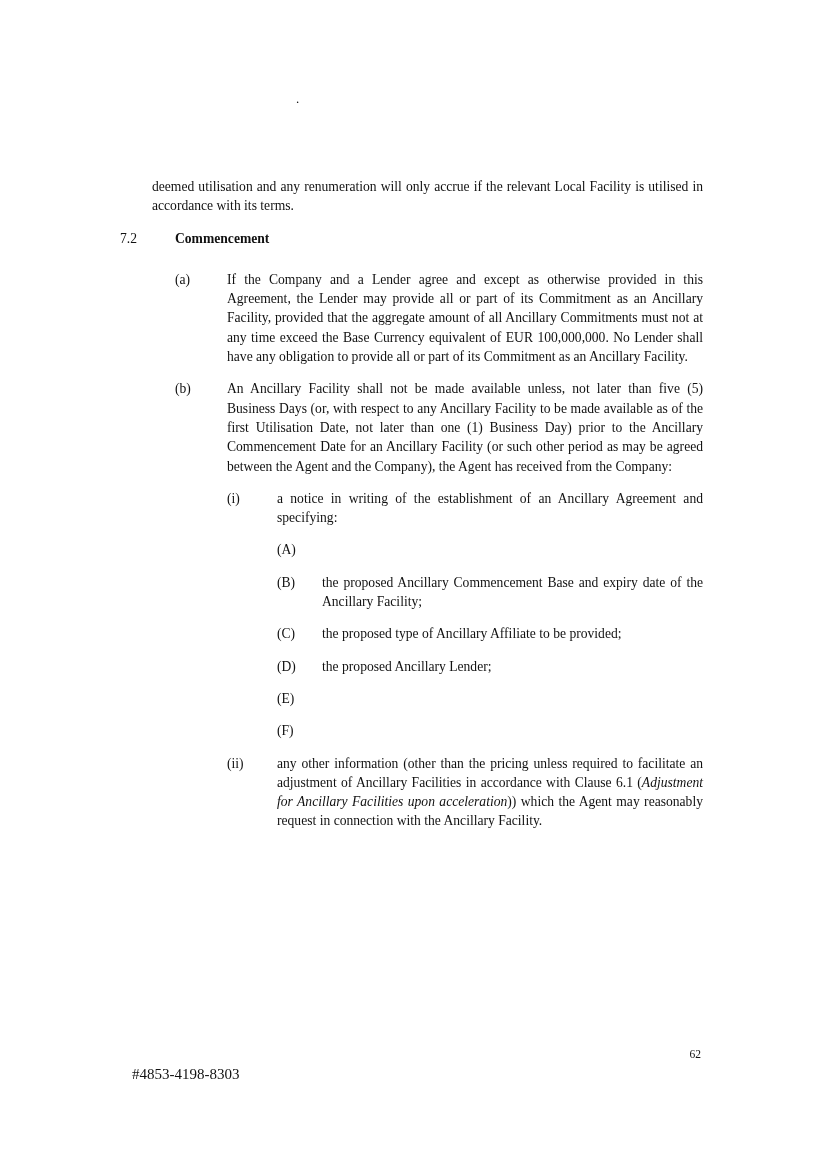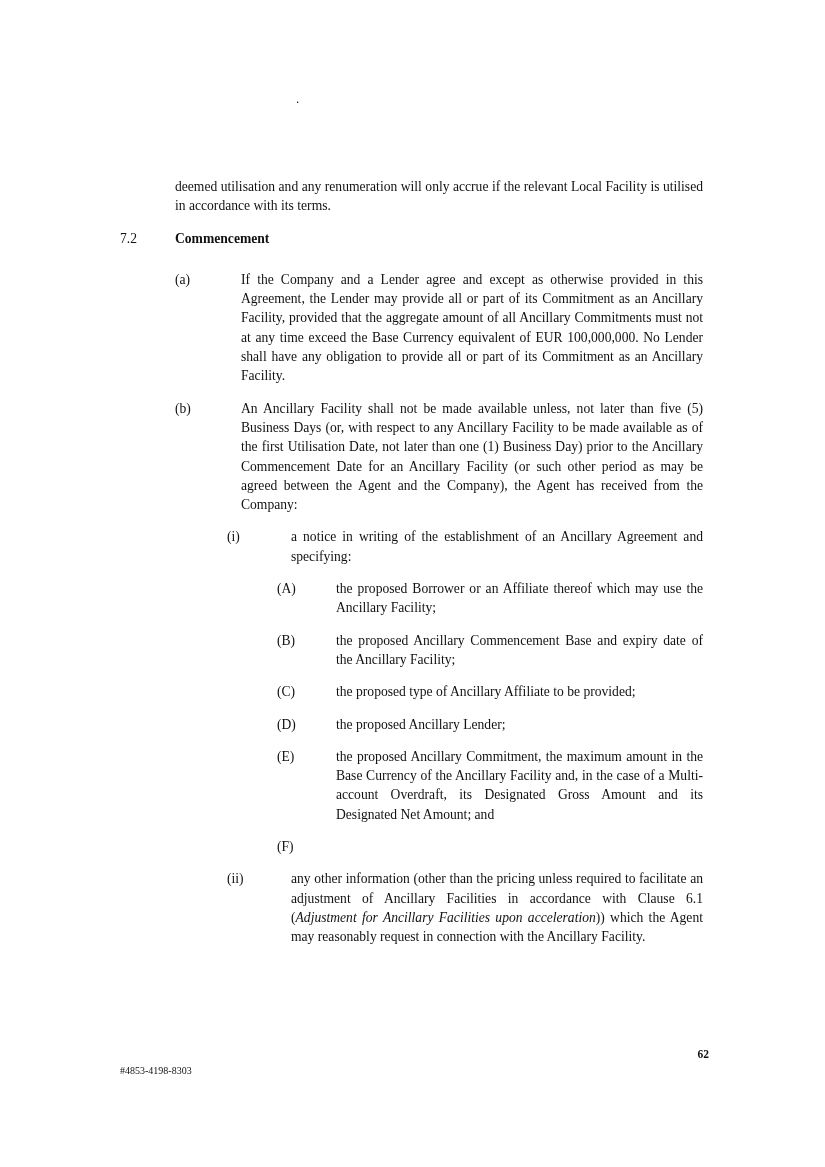--- a/index.html
+++ b/index.html
@@ -28,45 +28,44 @@
     width: 583px;
   }
   .para {
     text-align: justify;
     margin-bottom: 13px;
   }
   .row {
     display: flex;
     margin-bottom: 13px;
   }
-  .indent-1 { margin-left: 55px; }
+  .indent-1 { margin-left: 32px; }
   .lvl1 { margin-left: 55px; }
   .lvl2 { margin-left: 107px; }
   .lvl3 { margin-left: 157px; }
   .label { flex: 0 0 auto; }
   .lvl1 > .label { width: 52px; }
   .lvl2 > .label { width: 50px; }
   .lvl3 > .label { width: 45px; }
   .heading-row { margin-bottom: 22px; }
   .heading-row > .label { width: 55px; }
   .heading-title { font-weight: bold; }
-  .text { flex: 1 1 auto; text-align: justify; margin-left: 14px; }
+  .text { flex: 1 1 auto; text-align: justify; }
   .text em { font-style: italic; }
   .page-number {
     position: absolute;
-    right: 116px;
+    right: 124px;
     top: 1046px;
     font-size: 11.5px;
-    font-weight: bold;
   }
   .footer-id {
     position: absolute;
-    left: 120px;
+    left: 132px;
     top: 1064px;
-    font-size: 10px;
+    font-size: 15px;
   }
 </style>
 </head>
 <body>
 
 <div class="page">
 
   <span class="stray-dot">.</span>
 
   <div class="content">
@@ -88,41 +87,39 @@
       <p class="text">An Ancillary Facility shall not be made available unless, not later than five (5) Business Days (or, with respect to any Ancillary Facility to be made available as of the first Utilisation Date, not later than one (1) Business Day) prior to the Ancillary Commencement Date for an Ancillary Facility (or such other period as may be agreed between the Agent and the Company), the Agent has received from the Company:</p>
     </div>
 
     <div class="row lvl2">
       <span class="label">(i)</span>
       <p class="text">a notice in writing of the establishment of an Ancillary Agreement and specifying:</p>
     </div>
 
     <div class="row lvl3">
       <span class="label">(A)</span>
-      <p class="text">the proposed Borrower or an Affiliate thereof which may use the Ancillary Facility;</p>
     </div>
 
     <div class="row lvl3">
       <span class="label">(B)</span>
       <p class="text">the proposed Ancillary Commencement Base and expiry date of the Ancillary Facility;</p>
     </div>
 
     <div class="row lvl3">
       <span class="label">(C)</span>
       <p class="text">the proposed type of Ancillary Affiliate to be provided;</p>
     </div>
 
     <div class="row lvl3">
       <span class="label">(D)</span>
       <p class="text">the proposed Ancillary Lender;</p>
     </div>
 
     <div class="row lvl3">
       <span class="label">(E)</span>
-      <p class="text">the proposed Ancillary Commitment, the maximum amount in the Base Currency of the Ancillary Facility and, in the case of a Multi-account Overdraft, its Designated Gross Amount and its Designated Net Amount; and</p>
     </div>
 
     <div class="row lvl3">
       <span class="label">(F)</span>
     </div>
 
     <div class="row lvl2">
       <span class="label">(ii)</span>
       <p class="text"><span>any other information (other than the pricing unless required to facilitate an adjustment of Ancillary Facilities in accordance with Clause 6.1 (</span><em>Adjustment for Ancillary Facilities upon acceleration</em><span>)) which the Agent may reasonably request in connection with the Ancillary Facility.</span></p>
     </div>

